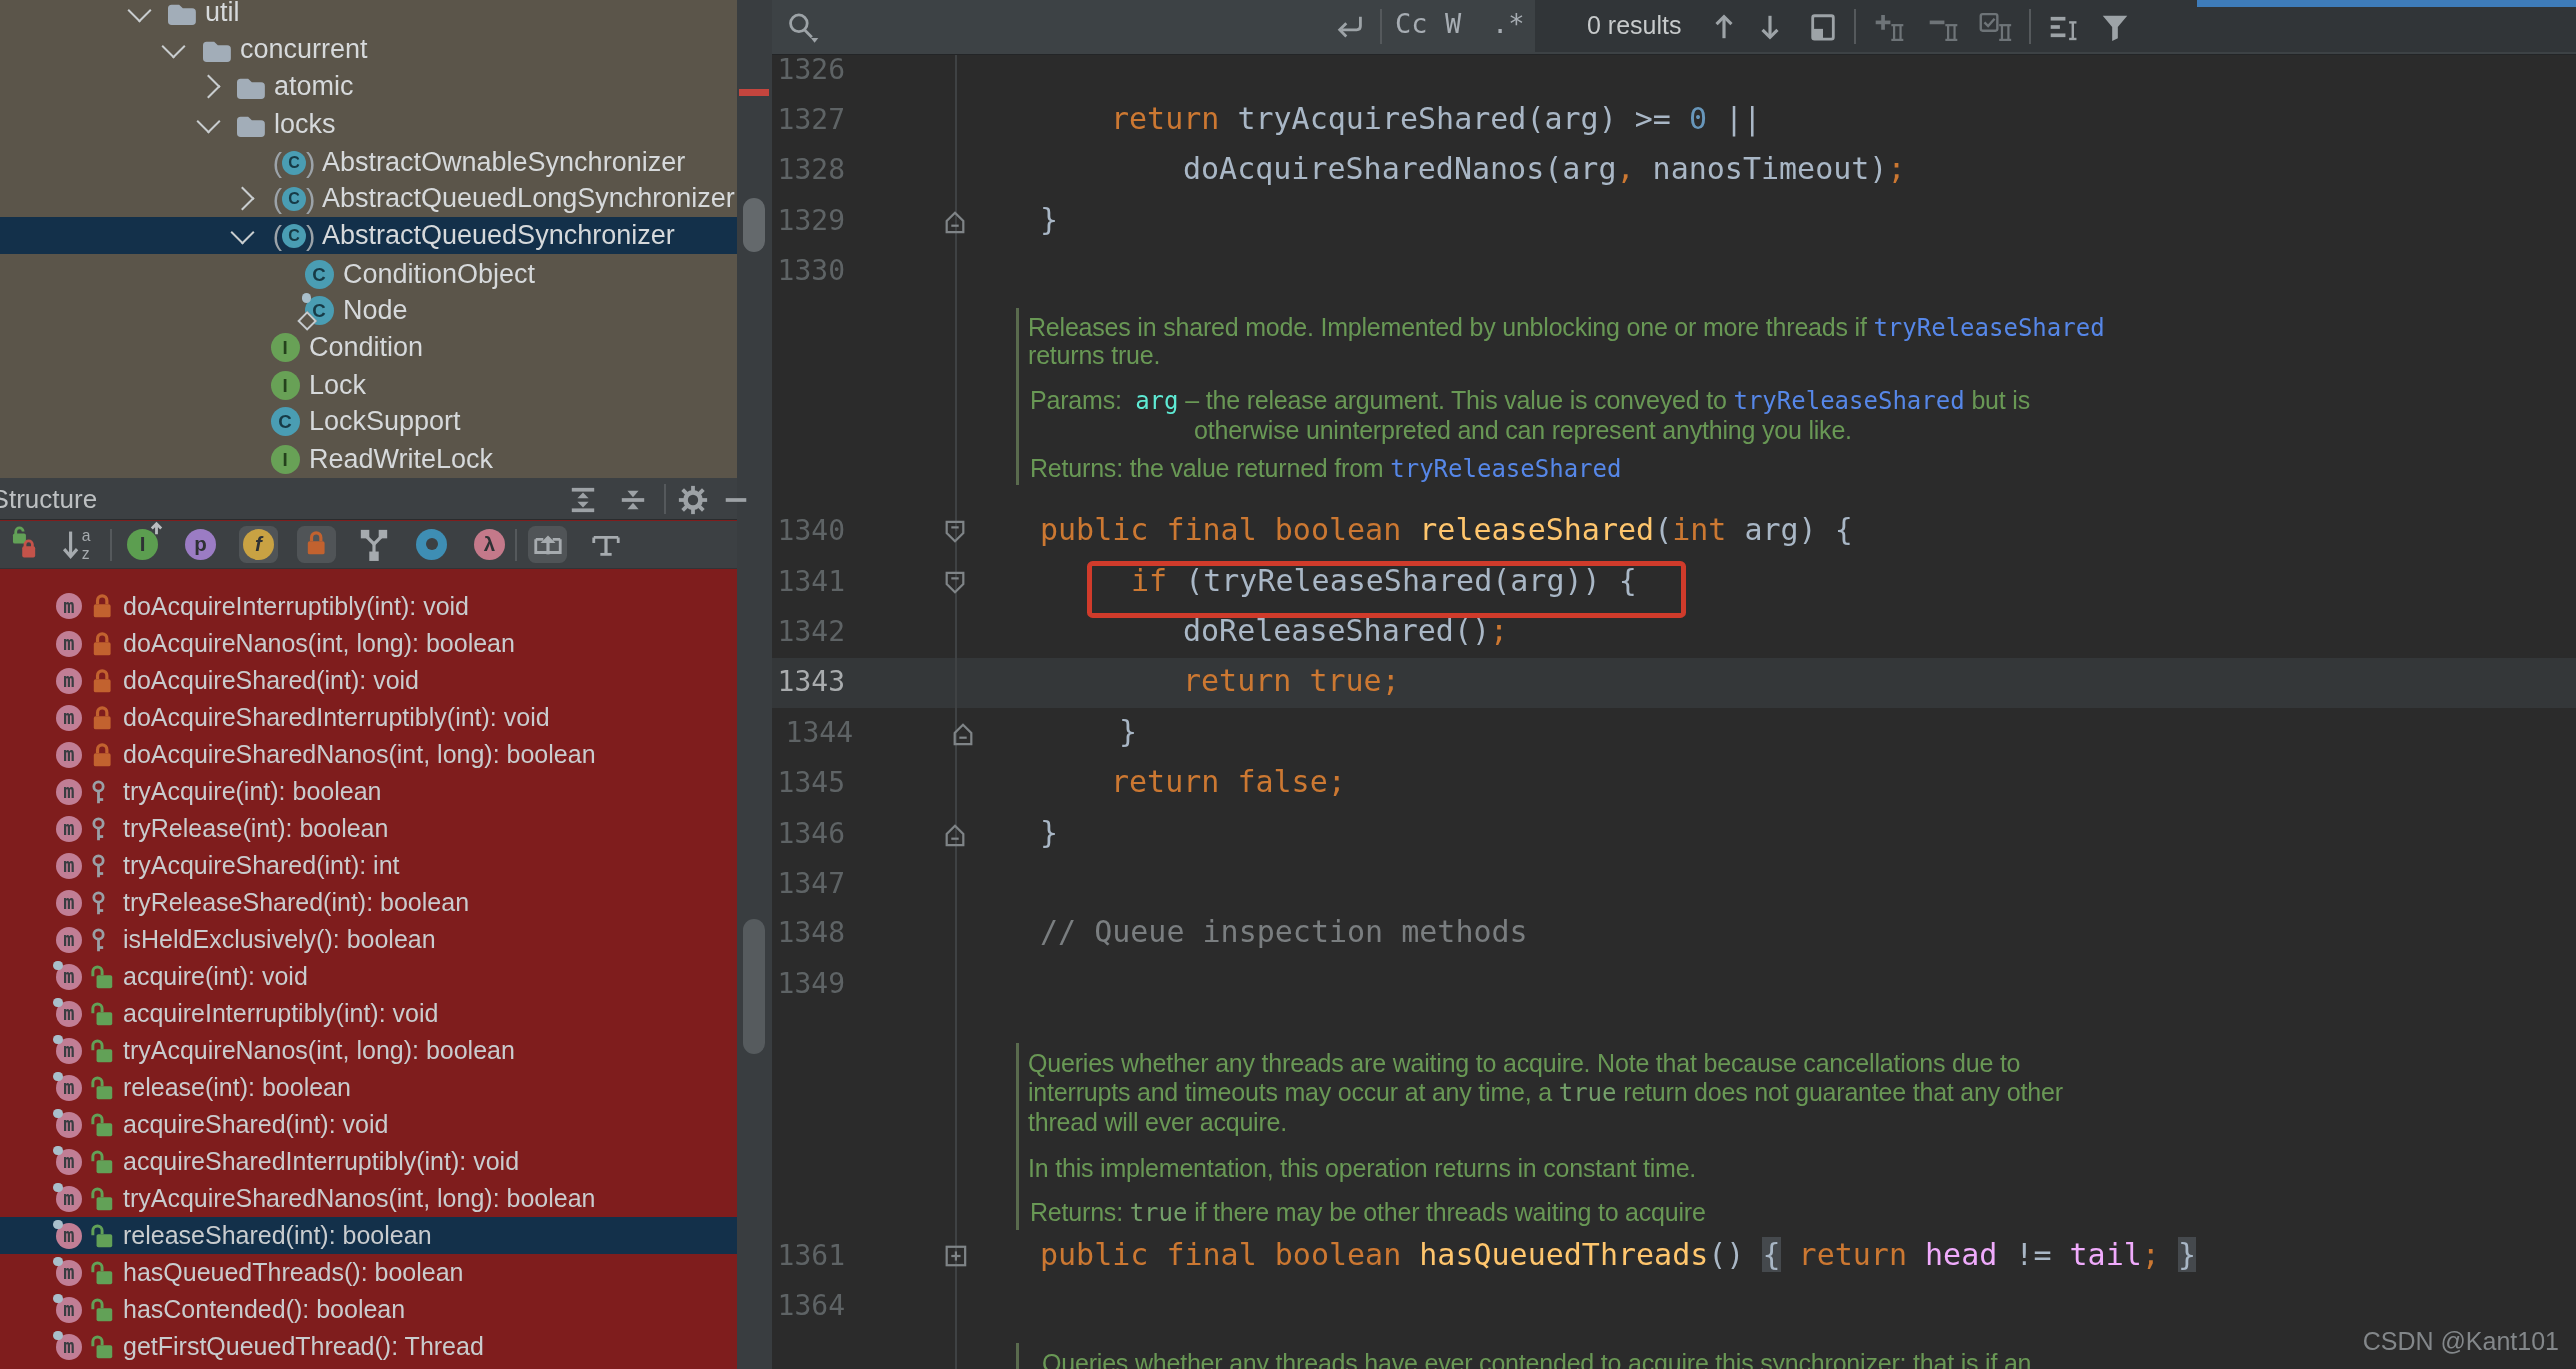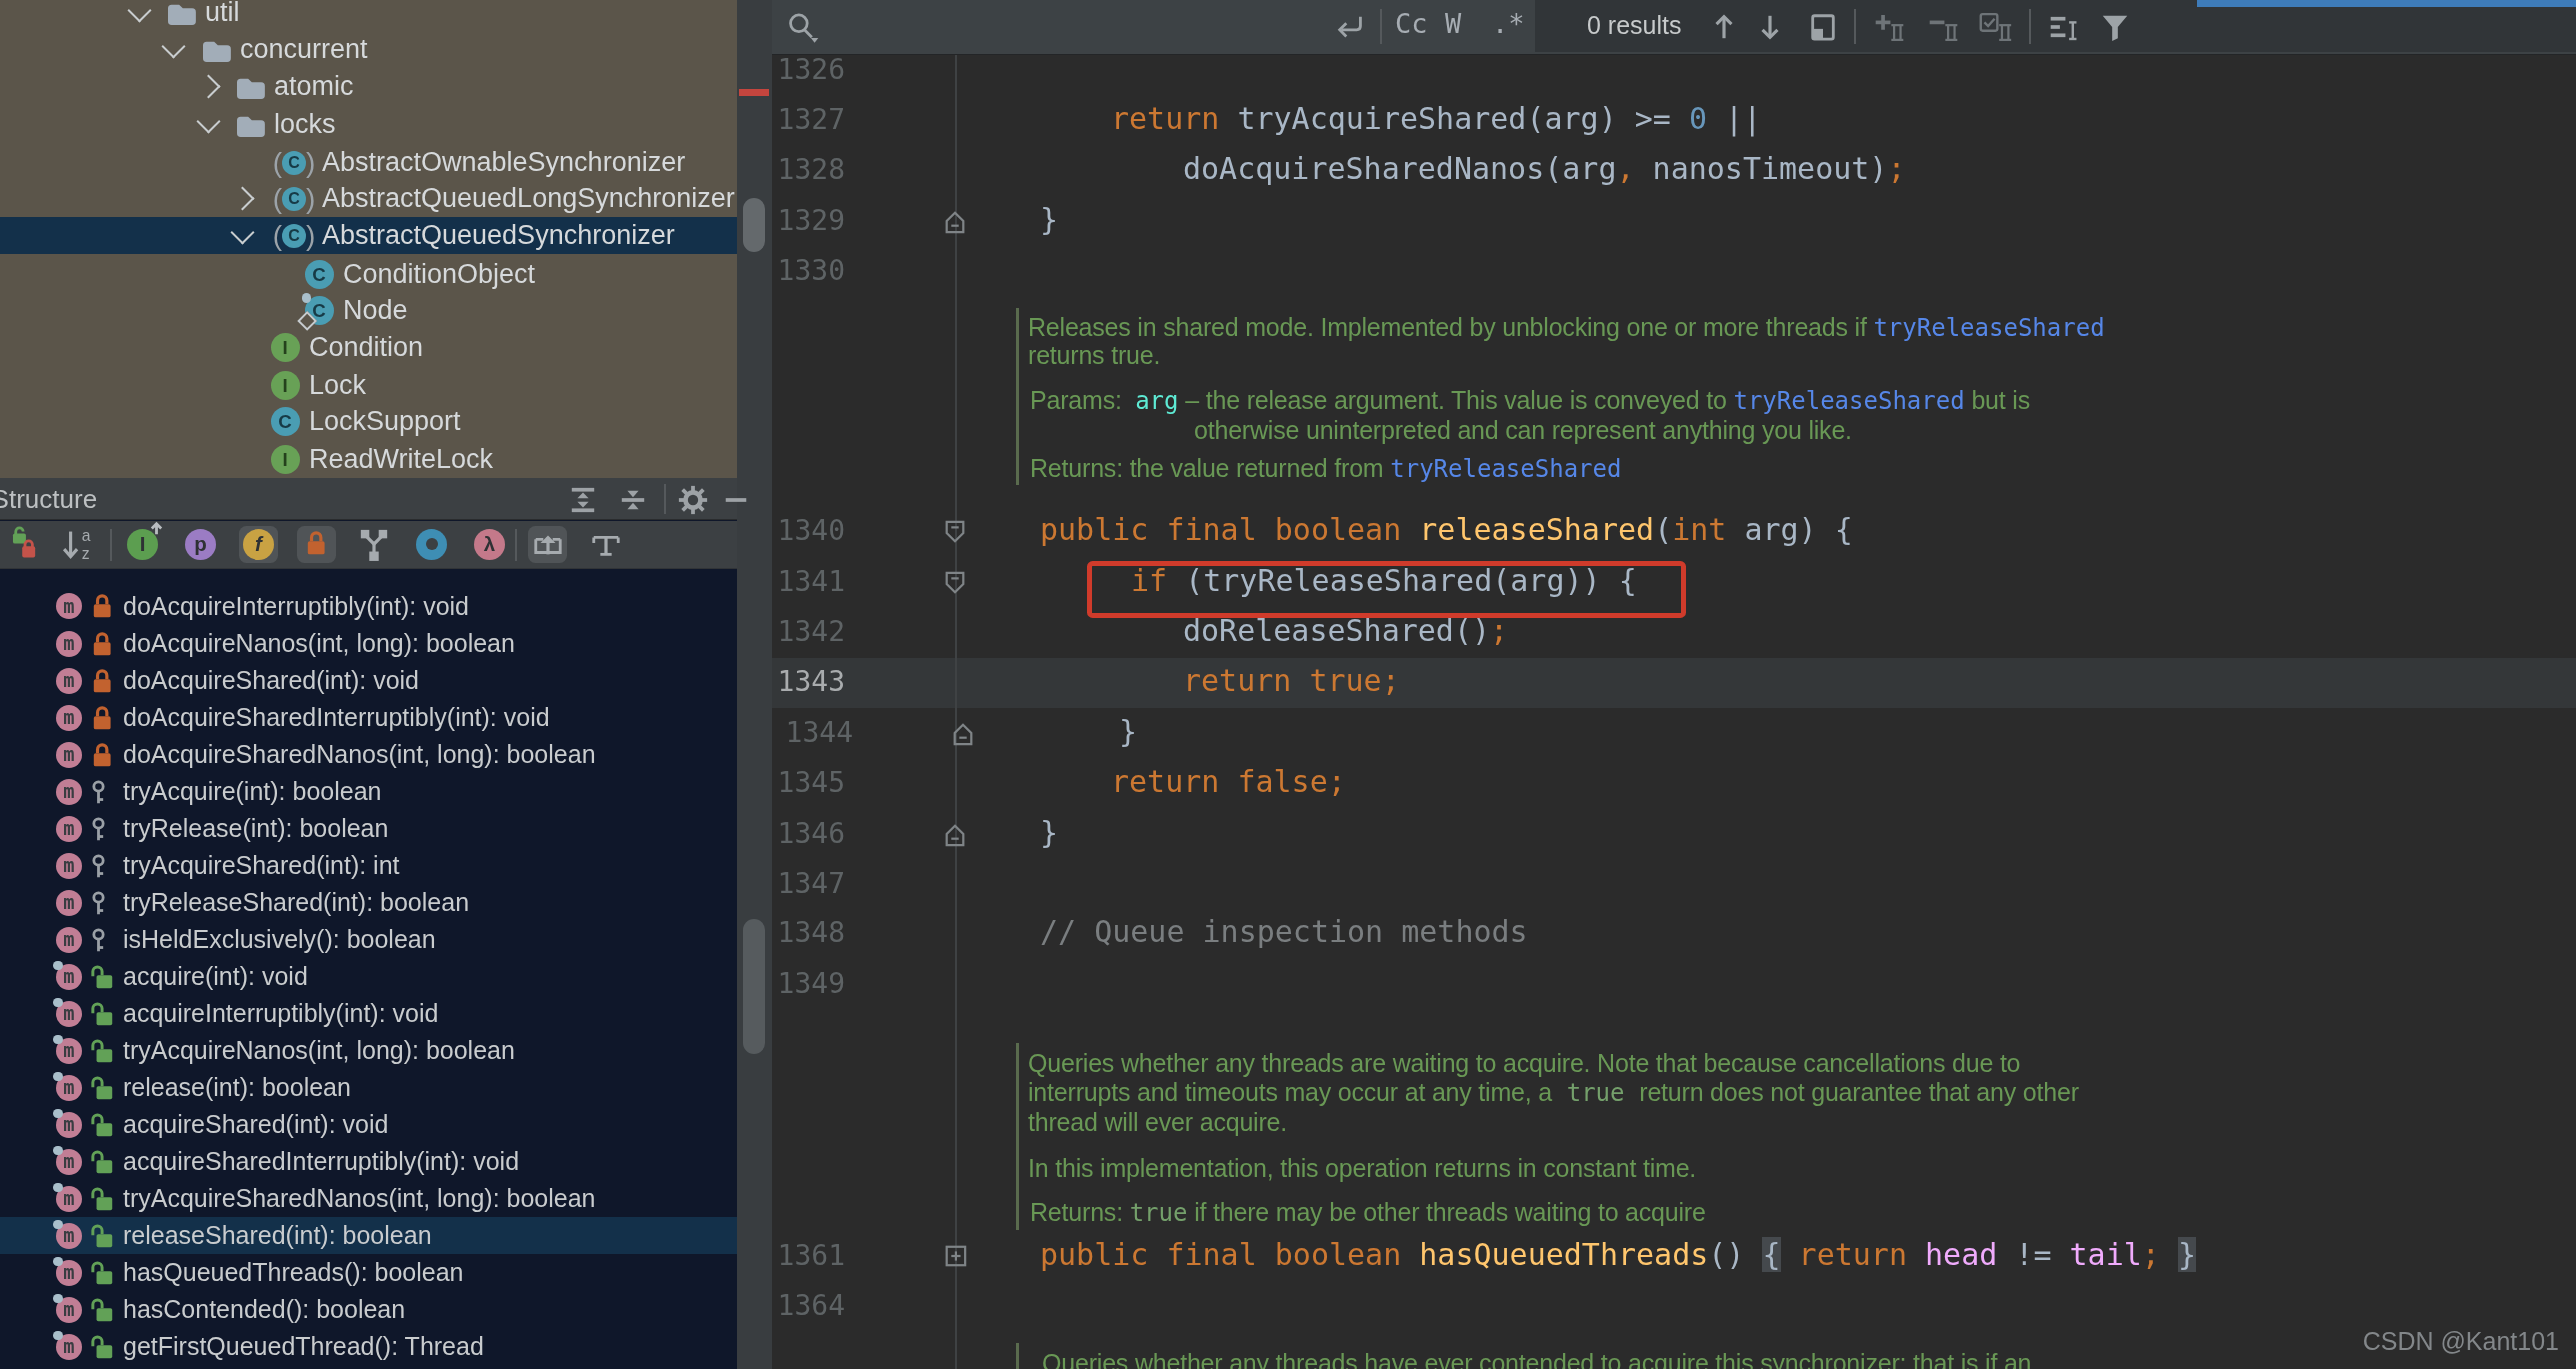--- a/index.html
+++ b/index.html
@@ -22,21 +22,21 @@
   .c-iface{background:#68A156;color:#24411C;}
   .paren{color:#9CA3A9;font-size:28px;font-weight:normal;line-height:28px;}
   .emb-dot{position:absolute;left:-2.8px;top:-2.8px;width:9.3px;height:9.3px;border-radius:50%;background:#A9BFCB;}
   .emb-dia{position:absolute;left:-4.7px;bottom:-3.7px;width:10.3px;height:10.3px;background:#5B554A;
            border:2.8px solid #C6CBCE;transform:rotate(45deg);}
   
   #left-strip{left:737px;top:0;width:35px;height:1369px;background:#393D40;}
   .thumb{position:absolute;left:5.6px;width:22.4px;border-radius:11.2px;background:#64696C;}
   #strip-red-tick{position:absolute;left:1.9px;width:30px;height:6.5px;background:#C4453E;}
   
-  #structure-panel{left:0;top:478px;width:737px;height:891px;background:#0f172a;}
+  #structure-panel{left:0;top:478px;width:737px;height:891px;background:#7f1d1d;}
   #structure-header{position:absolute;left:0;top:0;width:737px;height:41px;background:#3C4043;
                     border-bottom:1.9px solid #2A2C2E;}
   #structure-title{position:absolute;left:-8.4px;top:5.6px;font-size:26px;color:#BDC0C2;}
   .hdr-ico{position:absolute;top:5.6px;width:32px;height:32px;color:#9DA2A6;display:flex;
            align-items:center;justify-content:center;}
   #structure-toolbar{position:absolute;left:0;top:43px;width:737px;height:47px;background:#3C4043;
                      border-bottom:1.9px solid #313437;}
   .tb-ico{position:absolute;top:4.7px;width:39px;height:37px;display:flex;align-items:center;
           justify-content:center;border-radius:7.5px;color:#A6ABAF;}
   .tb-ico.on{background:#50545731;background:#505457;}
@@ -637,21 +637,21 @@
     </div>
   <div id="doc-blocks">
       <div class="doc-border" style="top: 308px; height: 177px;"></div>
       <div class="doc-line" style="left: 256px; top: 309px;"><span class="dg">Releases in shared mode. Implemented by unblocking one or more threads if </span><span class="dr">tryReleaseShared</span></div>
       <div class="doc-line" style="left: 256px; top: 337px;"><span class="dg">returns true.</span></div>
       <div class="doc-line" style="left: 258px; top: 382px;"><span class="dg">Params:  </span><span class="dc">arg</span><span class="dg"> – the release argument. This value is conveyed to </span><span class="dr">tryReleaseShared</span><span class="dg"> but is</span></div>
       <div class="doc-line" style="left: 422px; top: 412px;"><span class="dg">otherwise uninterpreted and can represent anything you like.</span></div>
       <div class="doc-line" style="left: 258px; top: 450px;"><span class="dg">Returns: the value returned from </span><span class="dr">tryReleaseShared</span></div>
       <div class="doc-border" style="top: 1043px; height: 187px;"></div>
       <div class="doc-line" style="left: 256px; top: 1045px;"><span class="dg">Queries whether any threads are waiting to acquire. Note that because cancellations due to</span></div>
-      <div class="doc-line" style="left: 256px; top: 1074px; gap: 8px;"><span class="dg">interrupts and timeouts may occur at any time, a </span><span class="dgm">true</span><span class="dg"> return does not guarantee that any other</span></div>
+      <div class="doc-line" style="left: 256px; top: 1074px;"><span class="dg">interrupts and timeouts may occur at any time, a </span><span class="dgm">true</span><span class="dg"> return does not guarantee that any other</span></div>
       <div class="doc-line" style="left: 256px; top: 1104px;"><span class="dg">thread will ever acquire.</span></div>
       <div class="doc-line" style="left: 256px; top: 1150px;"><span class="dg">In this implementation, this operation returns in constant time.</span></div>
       <div class="doc-line" style="left: 258px; top: 1194px;"><span class="dg">Returns: </span><span class="dgm">true</span><span class="dg"> if there may be other threads waiting to acquire</span></div>
       <div class="doc-border" style="top: 1343px; height: 26px;"></div>
       <div class="doc-line" style="left: 270px; top: 1345px;"><span class="dg">Queries whether any threads have ever contended to acquire this synchronizer; that is if an</span></div>
     </div>
   <div id="annotation-box" style="left: 315px; top: 561px; width: 589px; height: 47px;"></div>
   <div id="search-bar">
     <div id="search-results-zone">
       <div id="search-results">0 results</div>

